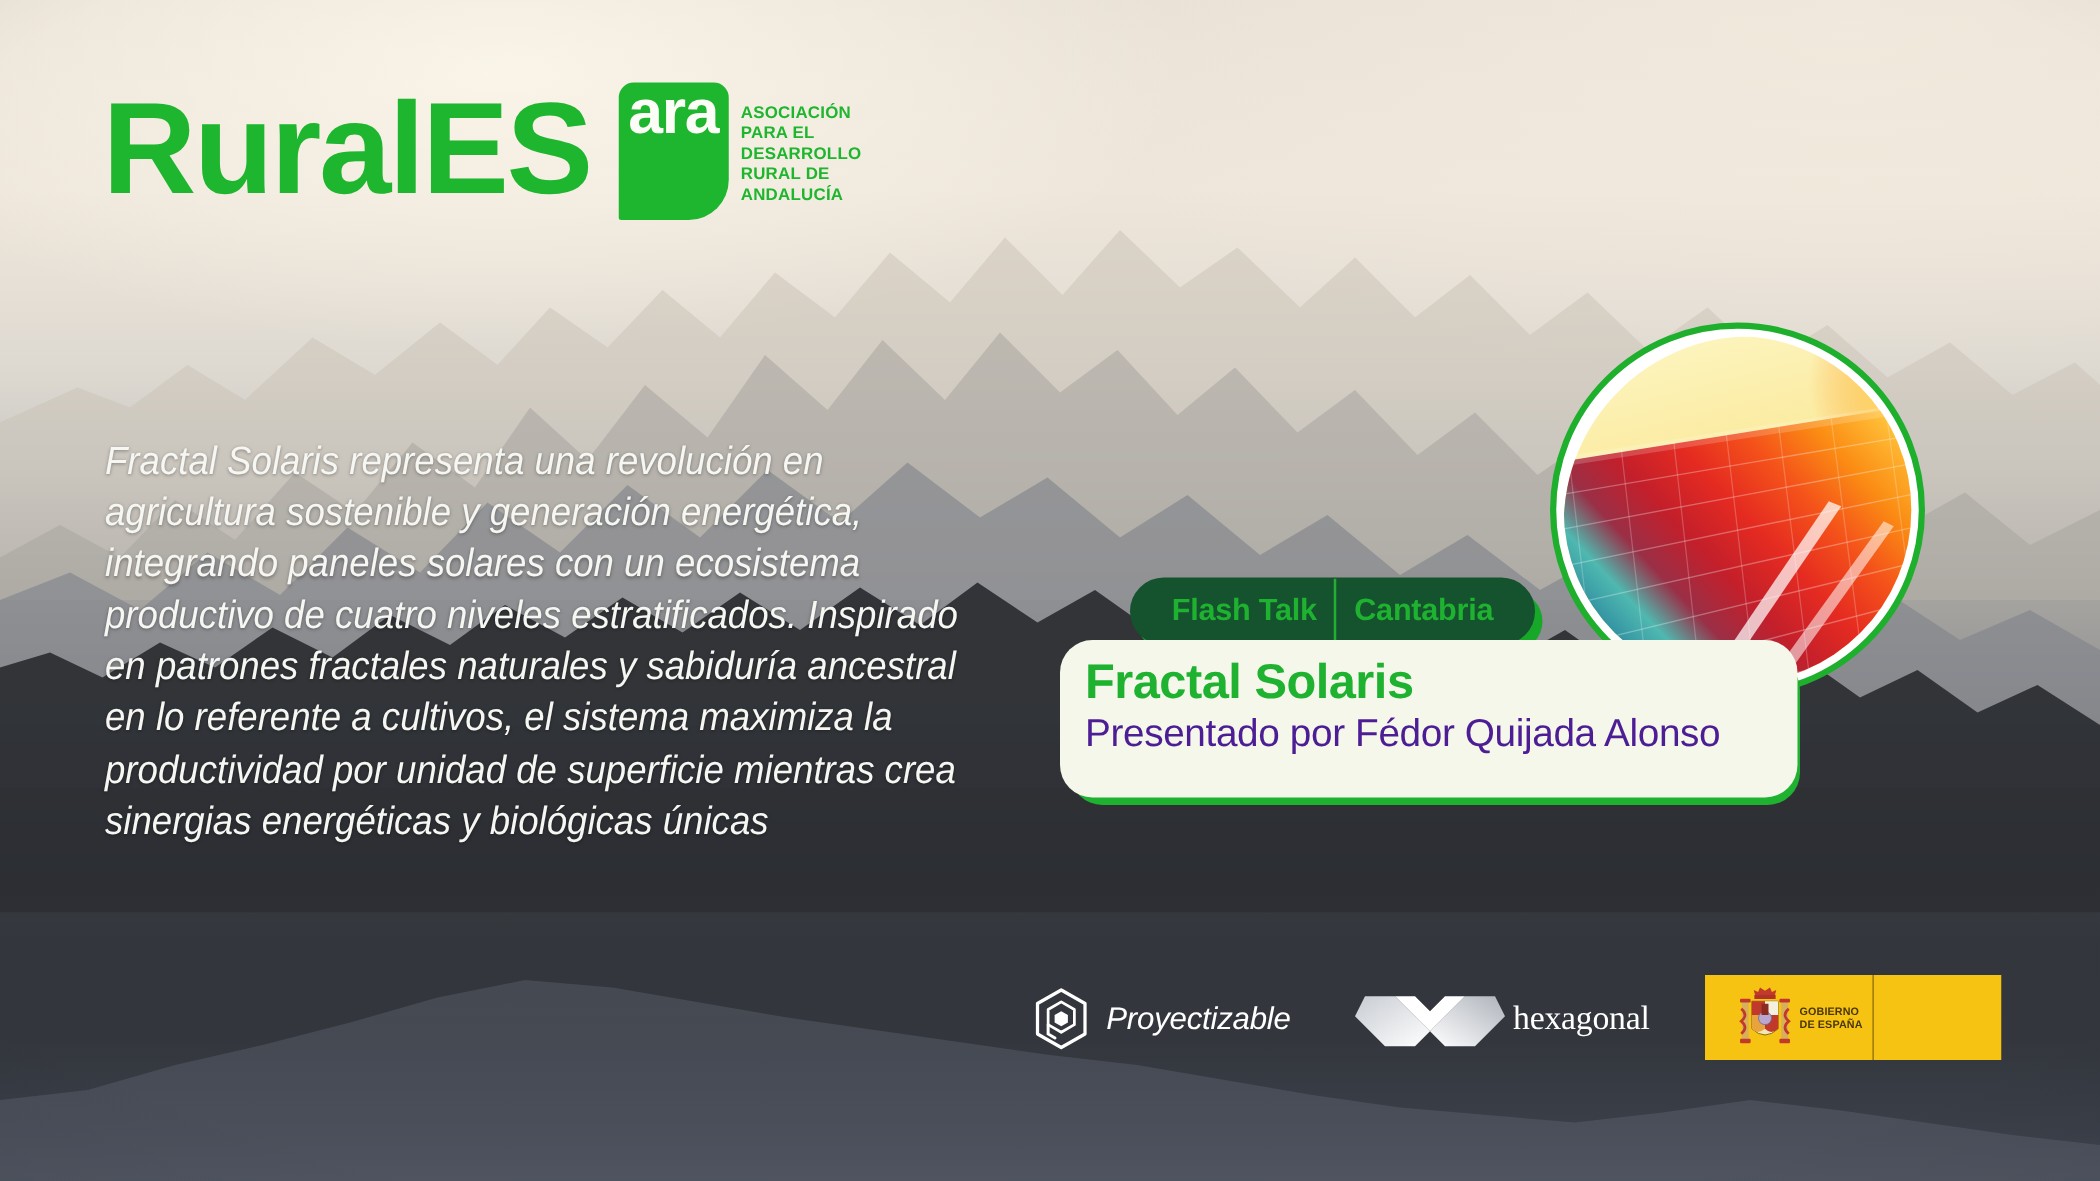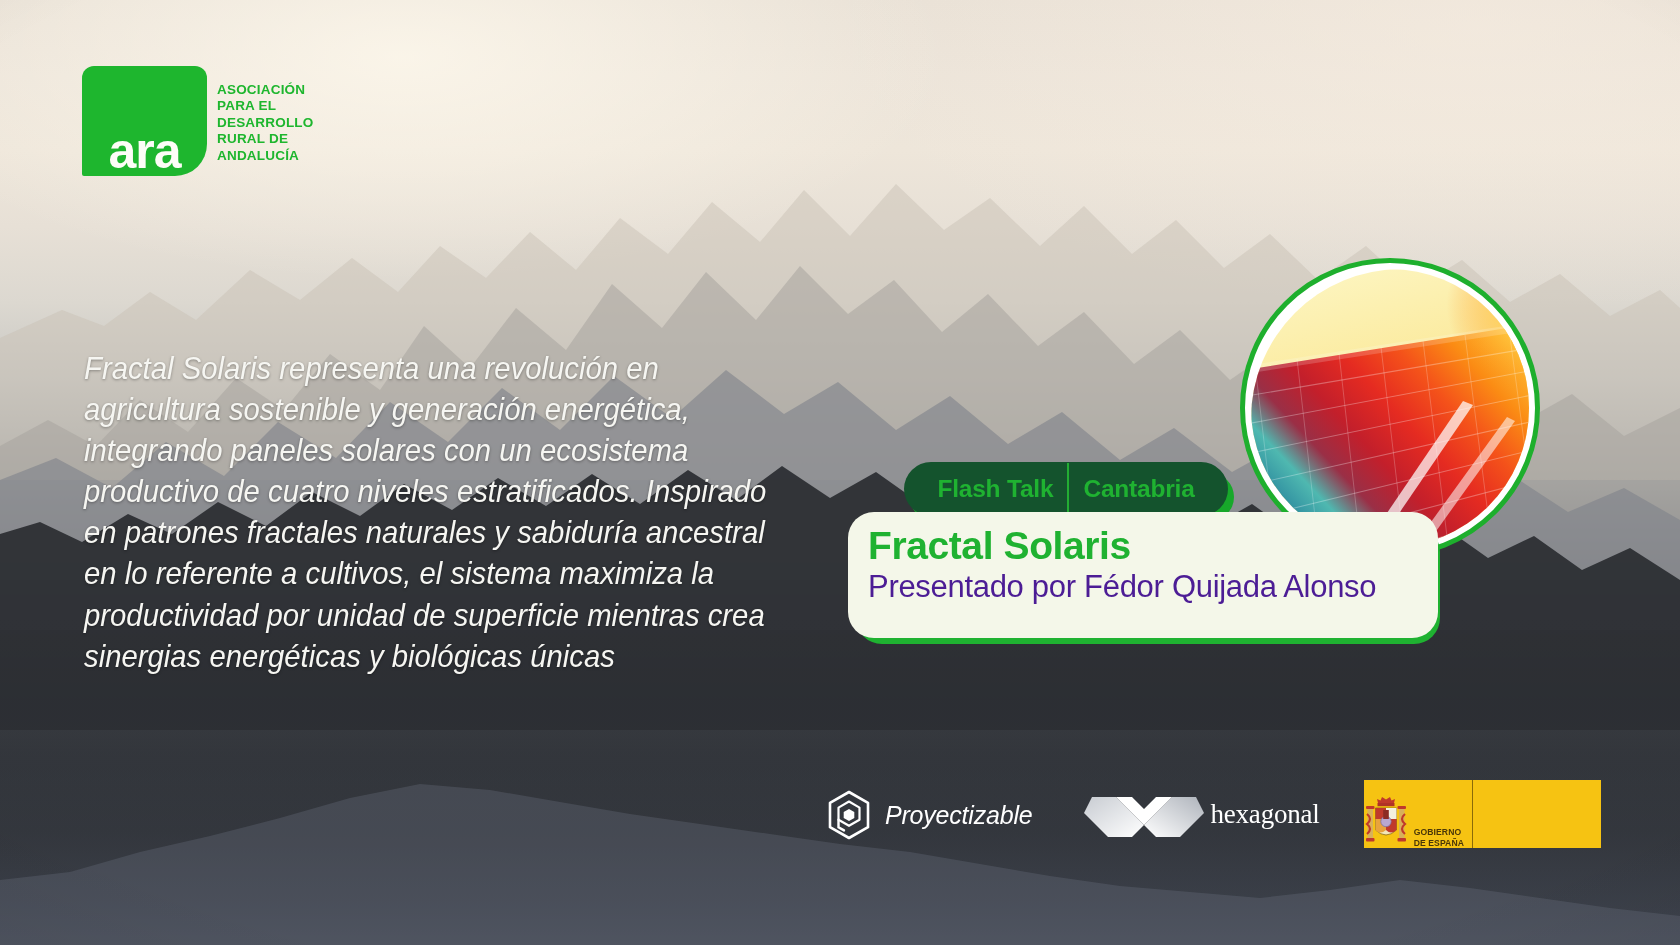--- a/index.html
+++ b/index.html
@@ -70,24 +70,24 @@
   .brand-word {
     font-size:104px;
     font-weight:700;
     letter-spacing:-2px;
     color:#1eb62e;
     line-height:.95;
     font-family:"Liberation Sans", sans-serif;
   }
   .ara-lock { display:flex; align-items:flex-start; gap:10px; margin-top:4px; }
   .ara-badge {
-    width:125px; height:110px;
+    width:88px; height:110px;
     background:#1eb62e;
     border-radius:12px 12px 32px 2px;
-    display:flex; align-items:flex-end; justify-content:center;
+    display:flex; align-items:flex-start; justify-content:center;
     position:relative;
   }
   .ara-badge .ara-txt {
     color:#fdfdf7;
     font-size:50px;
     font-weight:700;
     letter-spacing:-1px;
     line-height:1;
     margin-top:-2px;
     font-family:"Liberation Sans", sans-serif;
@@ -251,22 +251,22 @@
   }
 
   .logo-gob {
     margin-left:44px;
     width:237px; height:68px;
     background:#f6c312;
     display:flex; align-items:stretch;
     margin-top:-2px;
   }
   .gob-left {
-    display:flex; align-items:flex-end; gap:6px;
-    padding:0 8px 0 0;
+    display:flex; align-items:center; gap:6px;
+    padding:0 8px 0 26px;
     border-right:1.4px solid #8a6a08;
   }
   .gob-left .gtext {
     display:flex; flex-direction:column;
     color:#4a3708;
     font-size:8.6px;
     font-weight:700;
     line-height:1.22;
     letter-spacing:.1px;
     font-family:"Liberation Sans", sans-serif;
@@ -327,20 +327,21 @@
   <svg class="bg-mtn" id="mtnE" viewBox="0 0 1680 210" preserveAspectRatio="none">
     <path d="M0,210 L0,140 L70,132 L140,112 L210,96 L280,78 L350,58 L420,44 L490,50
              L560,62 L630,74 L700,84 L770,94 L840,104 L910,112 L980,124 L1050,136
              L1120,146 L1190,152 L1260,158 L1330,150 L1400,140 L1470,148 L1540,158
              L1610,168 L1680,176 L1680,210 Z" fill="#6a707d" opacity="0.34"></path>
   </svg>
 
   <div class="bg-vig"></div>
 
   <div class="brandbar">
+    <div class="brand-word">RuralES</div>
 
     <div class="ara-lock">
       <div class="ara-badge">
         <span class="ara-txt">ara</span>
       </div>
       <div class="ara-lines">
         <span>ASOCIACIÓN</span>
         <span>PARA EL</span>
         <span>DESARROLLO</span>
         <span>RURAL DE</span>

